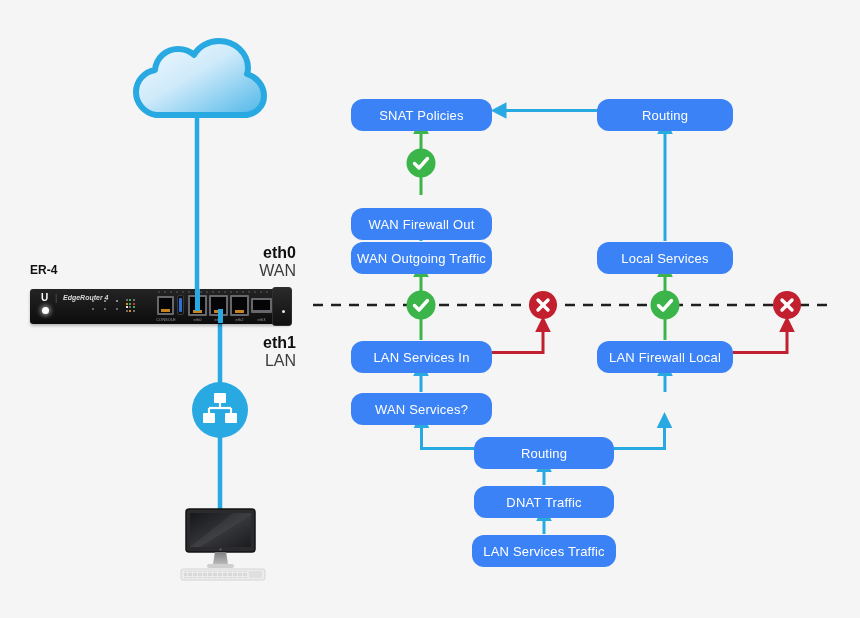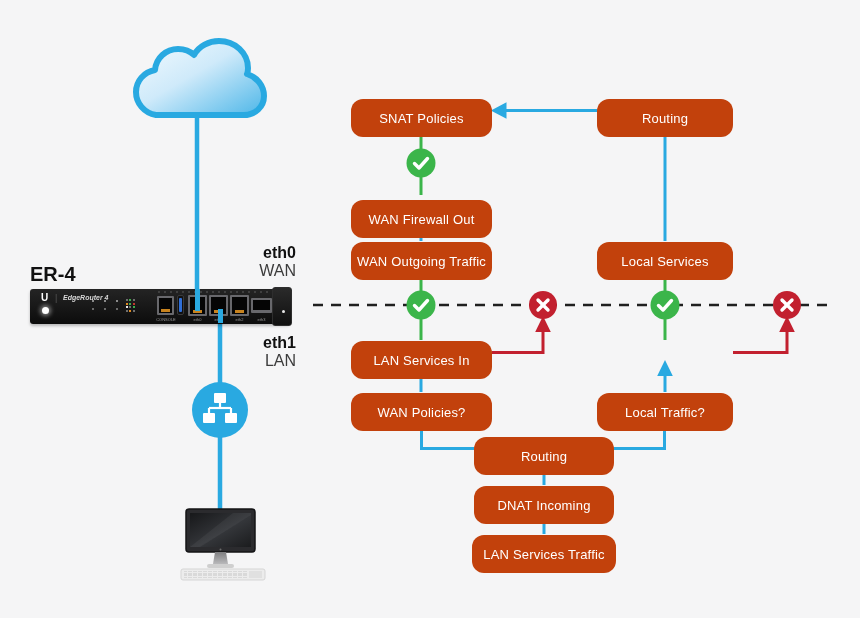--- a/index.html
+++ b/index.html
@@ -1,20 +1,20 @@
 <!DOCTYPE html>
 <html><head>
 <meta charset="utf-8">
 <style>
   html,body{margin:0;padding:0;}
   body{font-family:"Liberation Sans","DejaVu Sans",sans-serif;background:#fff;}
   .stage{position:relative;width:860px;height:618px;background:#f5f5f6;overflow:hidden;}
   .stage svg.connectors{position:absolute;left:0;top:0;z-index:1;}
   .dev{position:absolute;z-index:2;}
-  .node{position:absolute;z-index:3;height:38px;background:#c2410c;border-radius:12px;
+  .node{position:absolute;z-index:3;height:32px;background:#3b82f6;border-radius:12px;
         color:#fff;font-size:13px;display:flex;align-items:center;justify-content:center;
         letter-spacing:.2px;}
   .cable{position:absolute;z-index:4;width:5px;background:#29A9E1;}
   
   .router{position:absolute;left:30px;top:289px;width:260px;height:35px;z-index:2;
           background:linear-gradient(#242424,#0c0c0c);border-radius:3px;
           box-shadow:0 2px 3px rgba(0,0,0,.25);}
   .router .endcap{position:absolute;right:-2px;top:-2px;width:20px;height:39px;
           background:linear-gradient(#2a2a2a,#101010);border-radius:3px;border:1px solid #2e2e2e;box-sizing:border-box;}
   .router .pwr-dot{position:absolute;right:6px;top:22px;width:3px;height:3px;border-radius:50%;background:#e8e8e8;}
@@ -32,21 +32,21 @@
   .router .grid i{display:block;width:2px;height:2px;}
   .port{position:absolute;background:#68686c;border-radius:1px;}
   .port .hole{position:absolute;left:2px;top:2px;right:2px;bottom:2px;background:#050505;}
   .port .pins{position:absolute;left:50%;bottom:3px;width:9px;height:3px;margin-left:-4.5px;background:#c8831e;}
   .plabel{position:absolute;top:28px;color:#9a9a9a;font-size:4px;text-align:center;transform-origin:center;}
   .usb{position:absolute;left:147px;top:6px;width:7px;height:20px;background:#111;border-radius:2px;border:1px solid #3a3a3a;box-sizing:border-box;}
   .usb i{position:absolute;left:1px;top:2px;right:1px;bottom:2px;background:#2f6fd8;border-radius:1px;}
   .sfp{position:absolute;left:221px;top:9px;width:21px;height:15px;background:#68686c;border-radius:1px;}
   .sfp .hole{position:absolute;left:2px;top:2px;right:2px;bottom:3px;background:#050505;}
   
-  .er4{position:absolute;left:30px;top:263px;font-size:20px;font-weight:bold;color:#111;z-index:2;}
+  .er4{position:absolute;left:30px;top:263px;font-size:12px;font-weight:bold;color:#111;z-index:2;}
   .iface{position:absolute;width:66px;text-align:right;z-index:2;line-height:18px;}
   .iface .p{font-size:16px;font-weight:bold;color:#111;}
   .iface .r{font-size:16px;color:#3c3c3c;}
 </style>
 </head>
 <body>
 
 <div class="stage">
 
   <svg class="connectors" width="860" height="618" viewBox="0 0 860 618">
@@ -276,23 +276,23 @@
       <polygon points="37,47 48,47 50,59 35,59" fill="url(#neck)"></polygon>
       <rect x="29" y="59" width="27" height="4" rx="2" fill="#cfcfcf"></rect>
       <rect x="3" y="64" width="84" height="11" rx="2" fill="#ececec" stroke="#d5d5d5"></rect>
       <rect x="6" y="66" width="63" height="7" fill="url(#keys)"></rect>
       <rect x="71" y="66" width="13" height="7" fill="#e0e0e0"></rect>
     </svg>
   </div>
 
   <div class="node" style="left:351px;top:99px;width:141px;">SNAT Policies</div>
   <div class="node" style="left:597px;top:99px;width:136px;">Routing</div>
-  <div class="node" style="left:351px;top:200px;width:141px;">WAN Firewall Out</div>
+  <div class="node" style="left:351px;top:208px;width:141px;">WAN Firewall Out</div>
   <div class="node" style="left:597px;top:242px;width:136px;">Local Services</div>
   <div class="node" style="left:351px;top:242px;width:141px;">WAN Outgoing Traffic</div>
   <div class="node" style="left:351px;top:341px;width:141px;">LAN Services In</div>
-  <div class="node" style="left:351px;top:393px;width:141px;">WAN Policies?</div>
-  <div class="node" style="left:597px;top:393px;width:136px;">Local Traffic?</div>
+  <div class="node" style="left:597px;top:341px;width:136px;">LAN Firewall Local</div>
+  <div class="node" style="left:351px;top:393px;width:141px;">WAN Services?</div>
   <div class="node" style="left:474px;top:437px;width:140px;">Routing</div>
-  <div class="node" style="left:474px;top:486px;width:140px;">DNAT Incoming</div>
+  <div class="node" style="left:474px;top:486px;width:140px;">DNAT Traffic</div>
   <div class="node" style="left:472px;top:535px;width:144px;">LAN Services Traffic</div>
 
 </div>
 
 </body></html>

